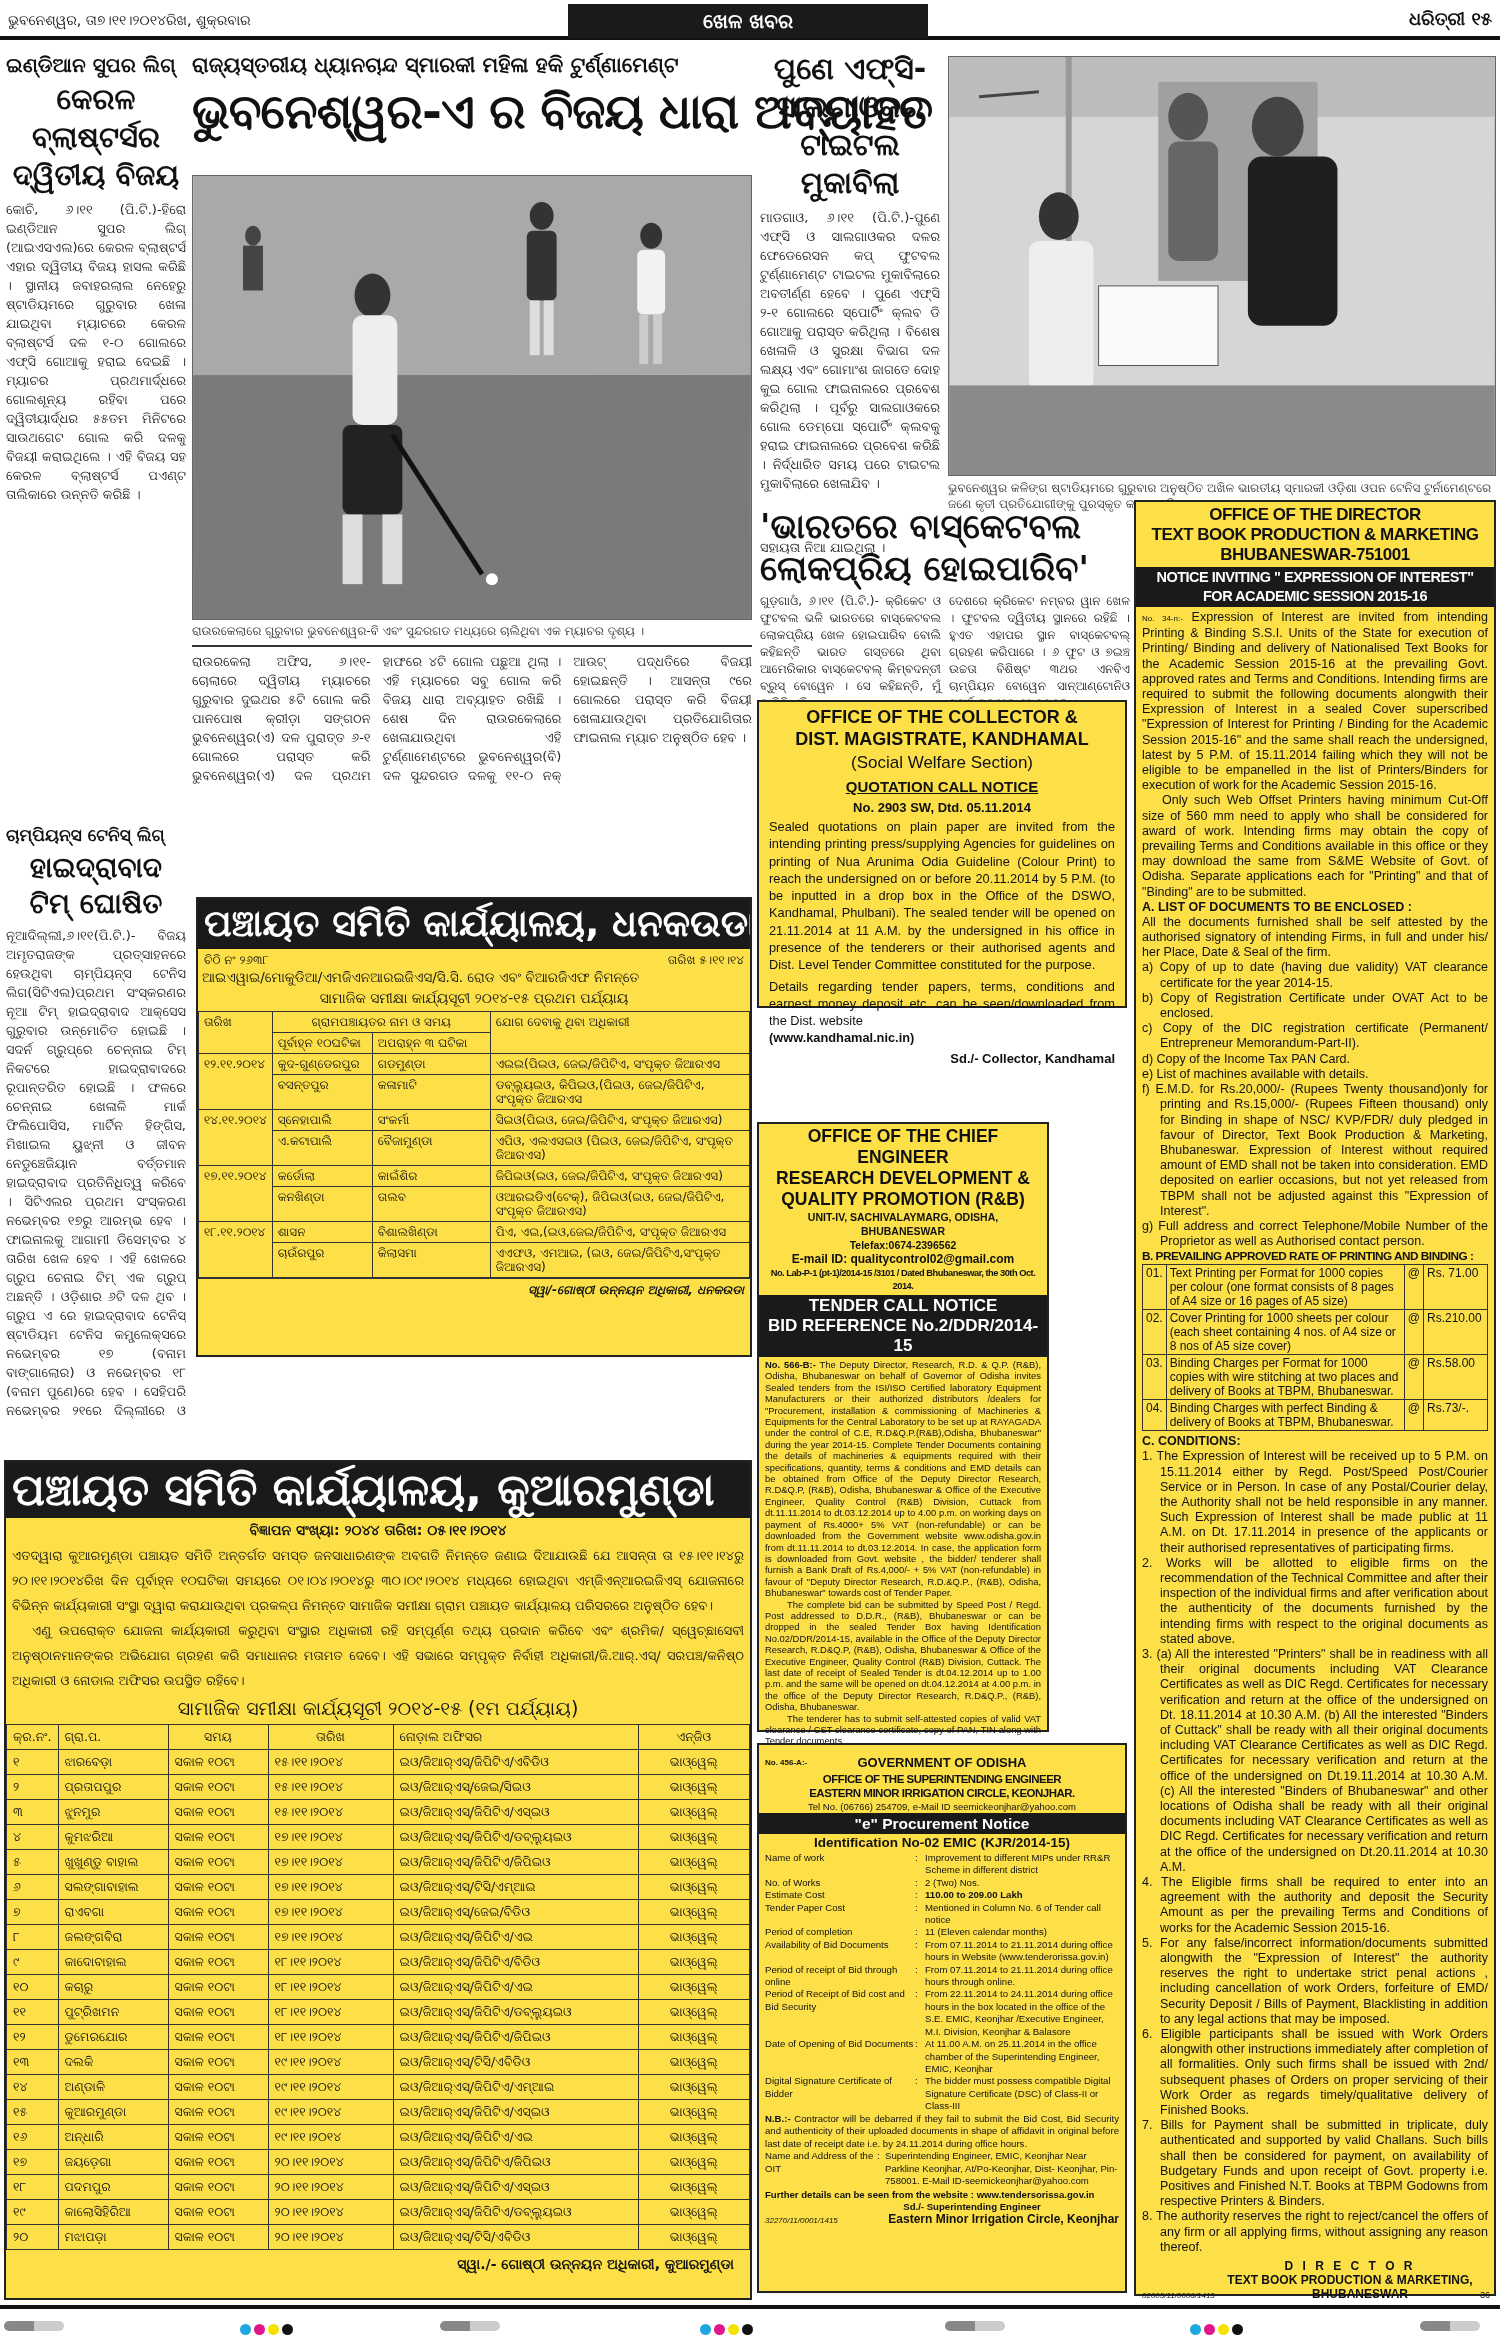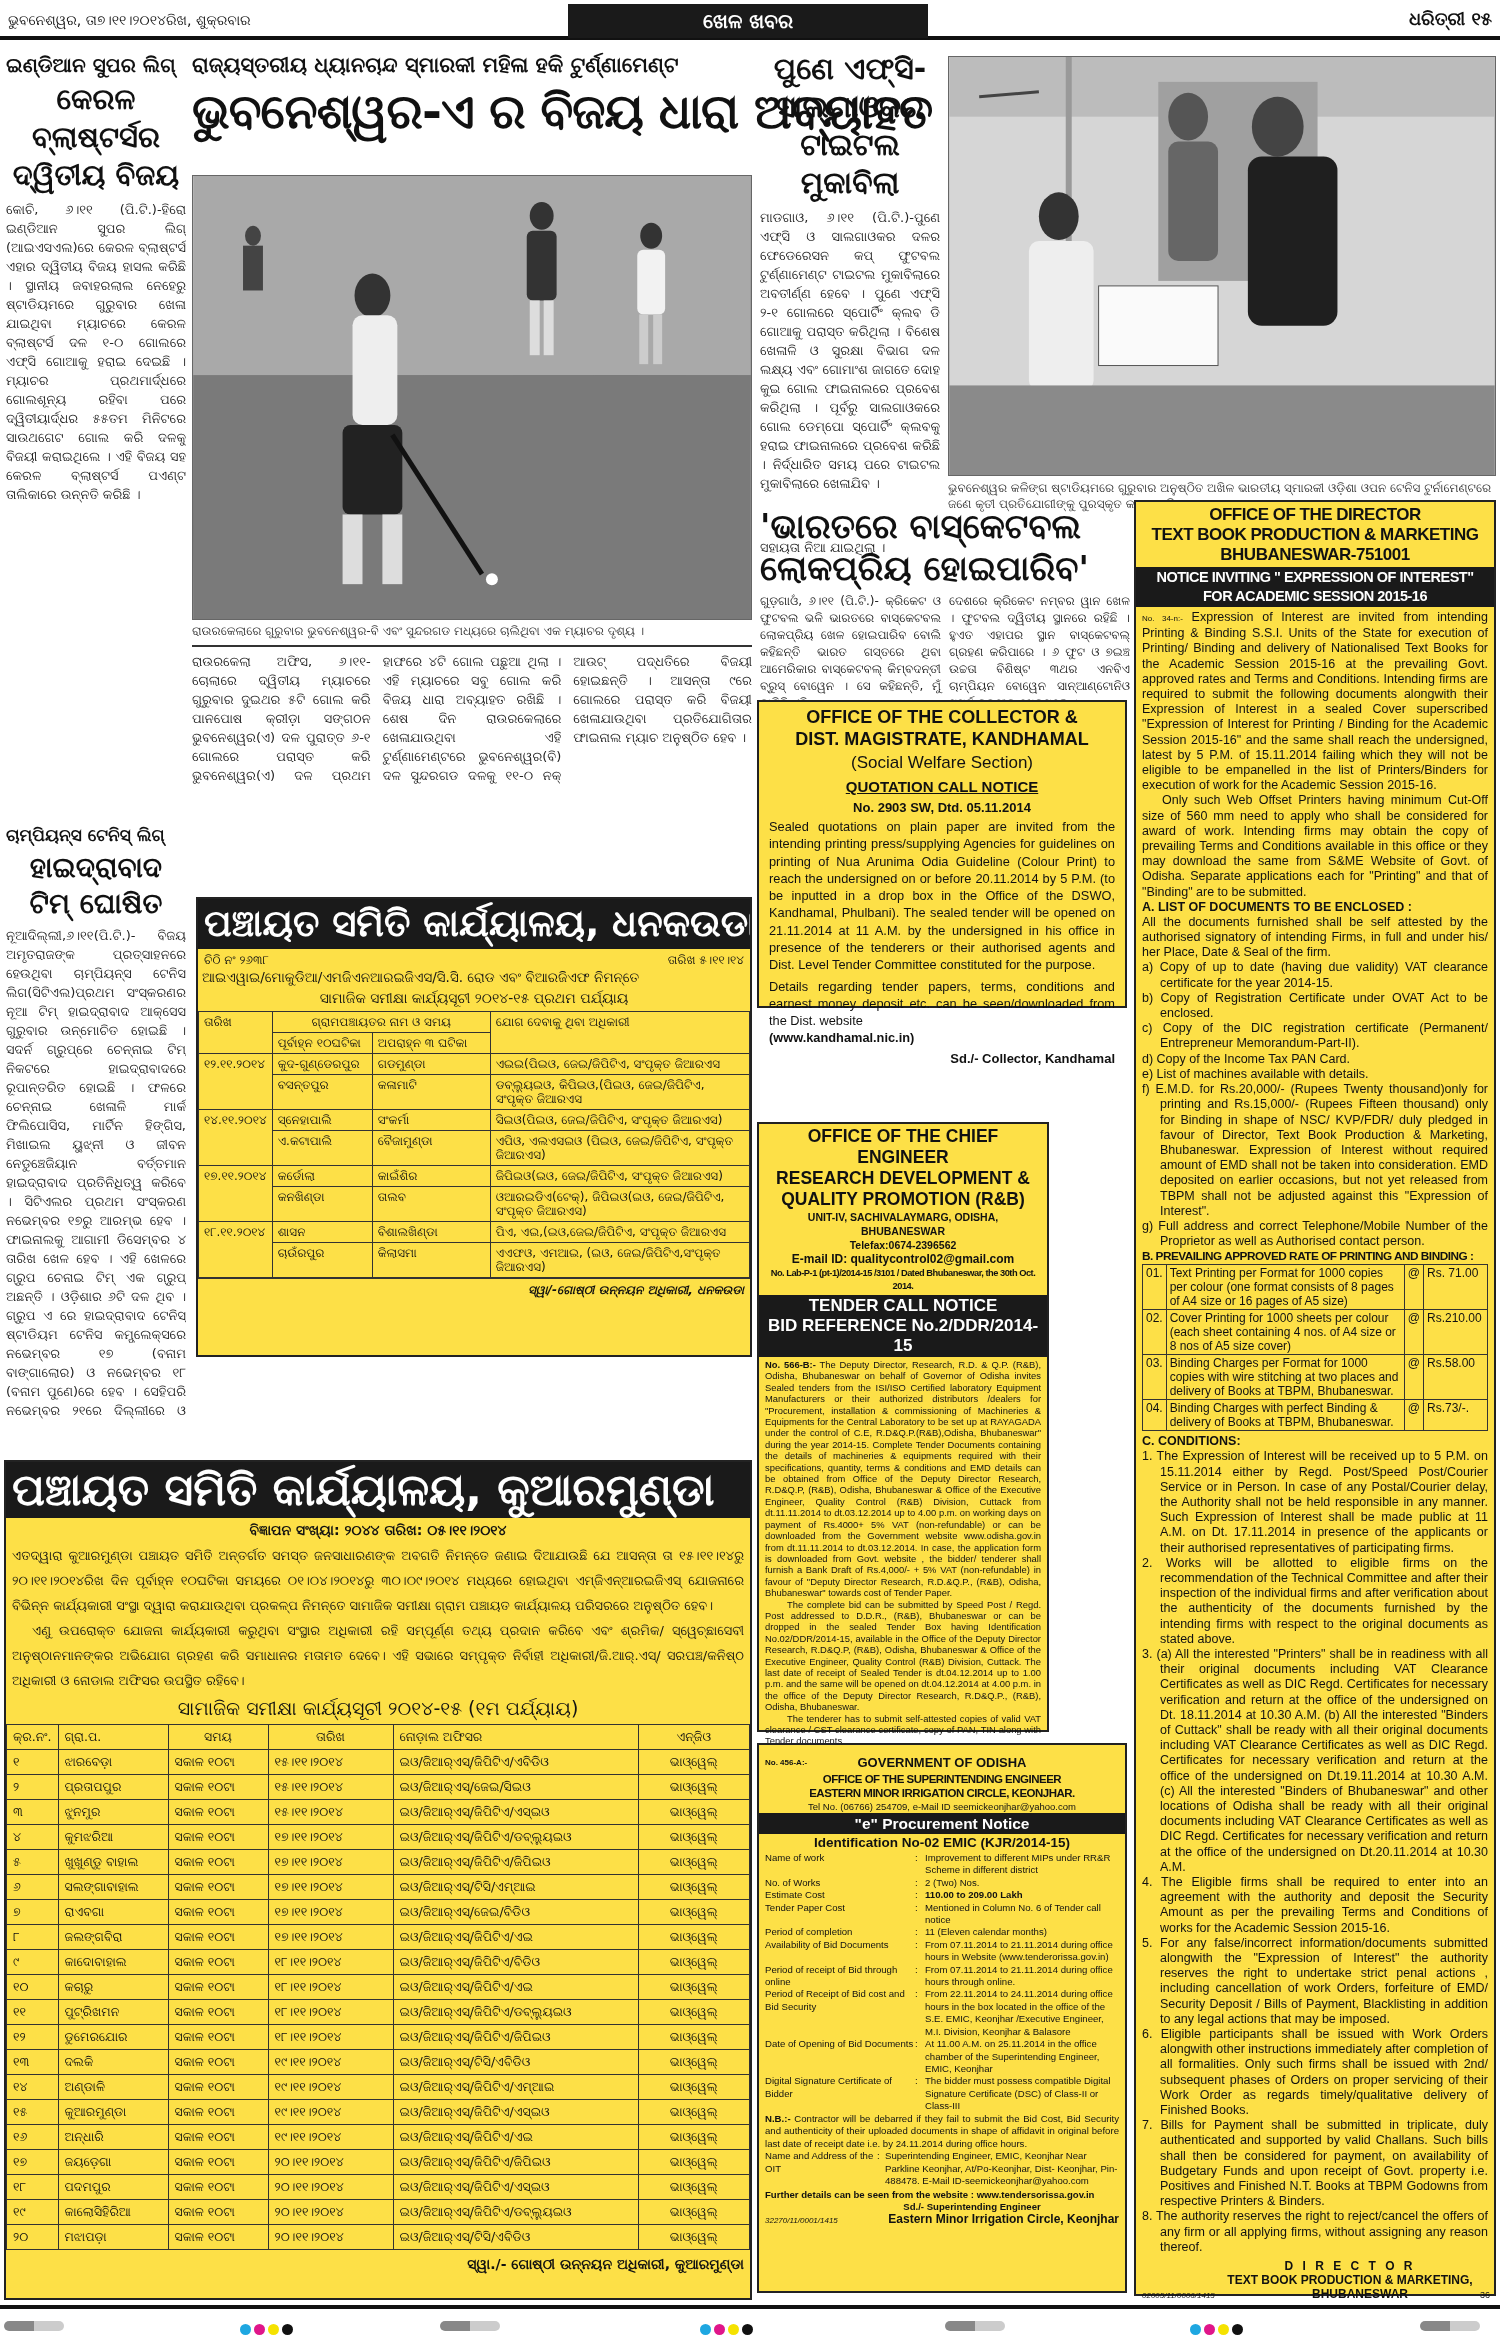--- a/index.html
+++ b/index.html
@@ -361,21 +361,21 @@
         <tr>
           <td>୨୦</td>
           <td>ମଝାପଡ଼ା</td>
           <td>ସକାଳ ୧୦ଟା</td>
           <td>୨୦।୧୧।୨୦୧୪</td>
           <td>ଇଓ/ଜିଆର୍‌ଏସ୍/ଟିସି/ଏବିଡିଓ</td>
           <td style="text-align: center;">ଭାଓ୍ୱେଲ୍</td>
         </tr>
       </tbody>
   </table>
-  <div style="text-align:right; font-size:14px; font-weight:bold; padding:6px 6px;">ସ୍ୱା./- ଗୋଷ୍ଠୀ ଉନ୍ନୟନ ଅଧିକାରୀ, କୁଆରମୁଣ୍ଡା</div>
+  <div style="text-align:right; font-size:14px; font-weight:bold; padding:6px 16px;">ସ୍ୱା./- ଗୋଷ୍ଠୀ ଉନ୍ନୟନ ଅଧିକାରୀ, କୁଆରମୁଣ୍ଡା</div>
 </div>
 
 <div class="abs box" style="left:757px; top:700px; width:370px; height:308px; padding:4px 10px;">
   <div class="en center" style="font-size:18px; font-weight:bold; line-height:22px;">OFFICE OF THE COLLECTOR &amp;</div>
   <div class="en center" style="font-size:18px; font-weight:bold; line-height:22px;">DIST. MAGISTRATE, KANDHAMAL</div>
   <div class="en center" style="font-size:17px; line-height:26px;">(Social Welfare Section)</div>
   <div class="en center" style="font-size:15px; font-weight:bold; text-decoration:underline; line-height:22px;">QUOTATION CALL NOTICE</div>
   <div class="en center" style="font-size:13px; font-weight:bold; line-height:20px;">No. 2903 SW, Dtd. 05.11.2014</div>
   <div class="notice-p" style="font-size:12.8px; line-height:17.3px;">Sealed quotations on plain paper are invited from the intending printing press/supplying Agencies for guidelines on printing of Nua Arunima Odia Guideline (Colour Print) to reach the undersigned on or before 20.11.2014 by 5 P.M. (to be inputted in a drop box in the Office of the DSWO, Kandhamal, Phulbani). The sealed tender will be opened on 21.11.2014 at 11 A.M. by the undersigned in his office in presence of the tenderers or their authorised agents and Dist. Level Tender Committee constituted for the purpose.</div>
   <div class="notice-p" style="font-size:12.8px; line-height:17.3px; margin-top:4px;">Details regarding tender papers, terms, conditions and earnest money deposit etc. can be seen/downloaded from the Dist. website</div>
@@ -473,21 +473,21 @@
         <div class="kv" style="grid-template-columns: 150px 10px 1fr; font-size: 9.6px; line-height: 12.4px;">
           <span>Digital Signature Certificate of Bidder</span>
           <span>:</span>
           <span>The bidder must possess compatible Digital Signature Certificate (DSC) of Class-II or Class-III</span>
         </div>
       </div>
     <div class="en" style="font-size:9.6px; line-height:12.5px; text-align:justify;"><b>N.B.:-</b> <span>Contractor will be debarred if they fail to submit the Bid Cost, Bid Security and authenticity of their uploaded documents in shape of affidavit in original before last date of receipt date i.e. by 24.11.2014 during office hours.</span></div>
     <div class="kv" style="grid-template-columns:112px 8px 1fr; font-size:9.6px; line-height:12.5px;">
       <span>Name and Address of the OIT</span>
         <span>:</span>
-      <span>Superintending Engineer, EMIC, Keonjhar Near Parkline Keonjhar, At/Po-Keonjhar, Dist- Keonjhar, Pin-488478. E-Mail ID-seemickeonjhar@yahoo.com</span>
+      <span>Superintending Engineer, EMIC, Keonjhar Near Parkline Keonjhar, At/Po-Keonjhar, Dist- Keonjhar, Pin-758001. E-Mail ID-seemickeonjhar@yahoo.com</span>
     </div>
     <div class="en" style="font-size:9.6px; font-weight:bold; line-height:13px;">Further details can be seen from the website : www.tendersorissa.gov.in</div>
     <div class="en center" style="font-size:9.6px; font-weight:bold; padding-left:60px;">Sd./- Superintending Engineer</div>
     <div style="display:flex; justify-content:space-between; align-items:baseline;">
       <span class="en" style="font-size:8px; font-style:italic;">32270/11/0001/1415</span>
       <span class="en" style="font-size:12px; font-weight:bold;margin-left:8px;">Eastern Minor Irrigation Circle, Keonjhar</span>
     </div>
   </div>
 </div>
 

